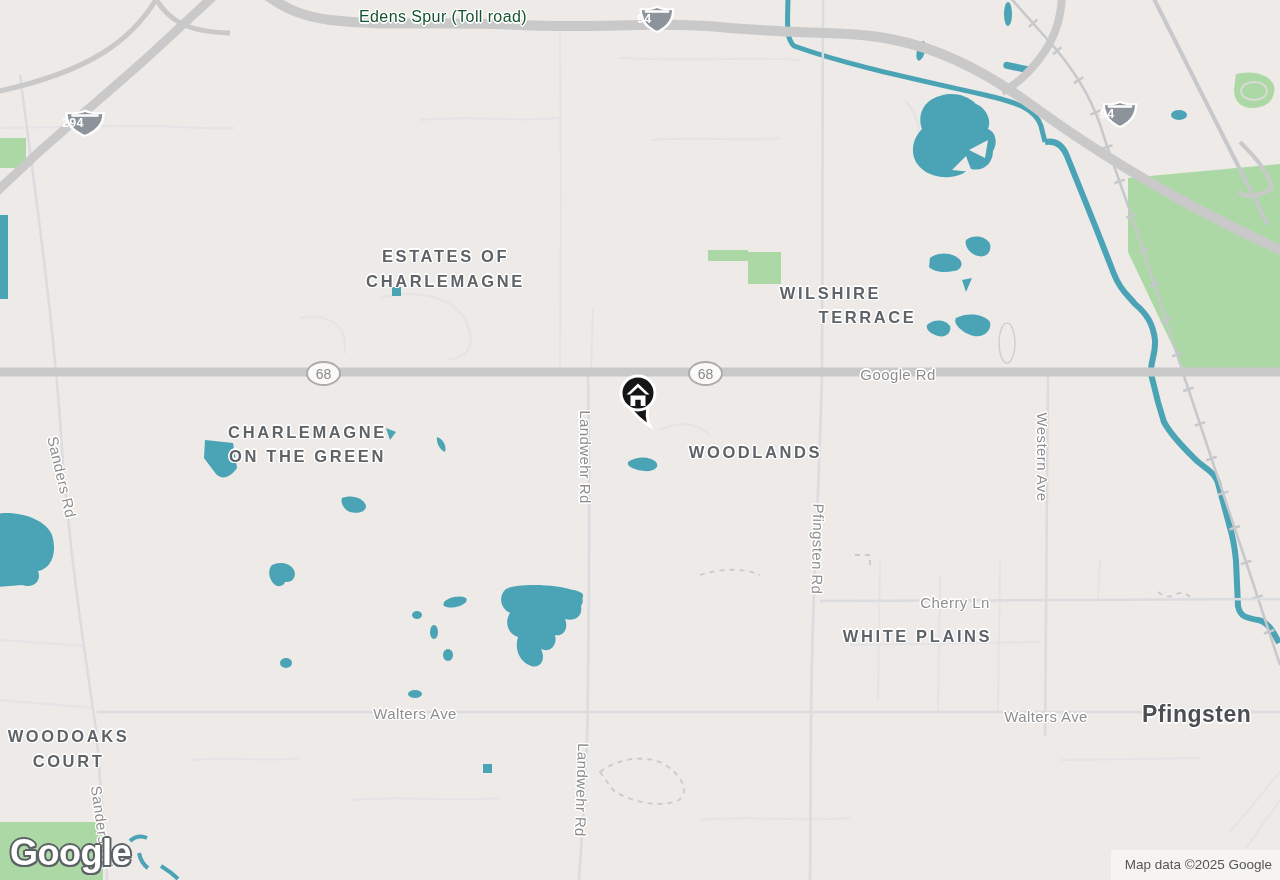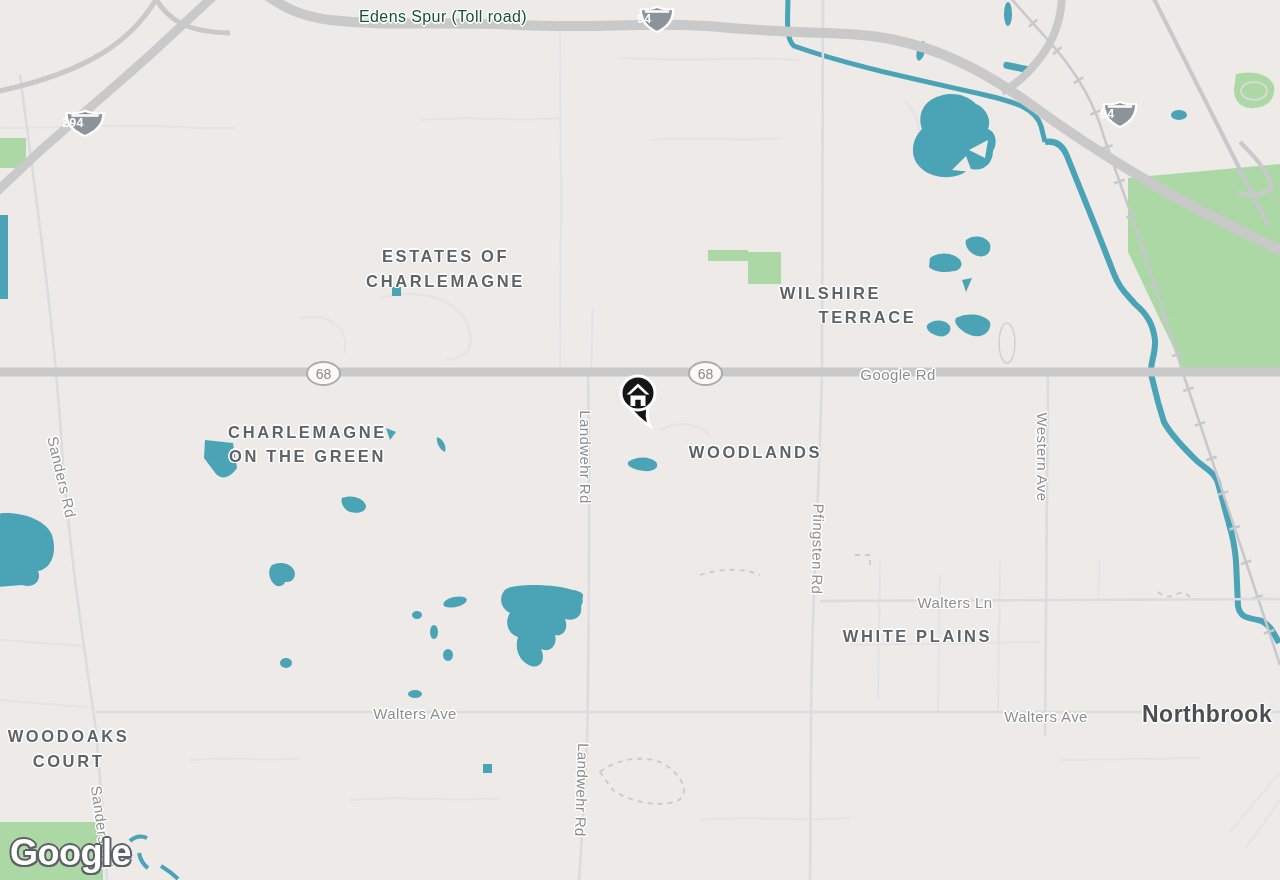--- a/index.html
+++ b/index.html
@@ -199,29 +199,30 @@
 
   <div class="lbl area" style="left:302px;top:432px">CHARLEMAGNE</div>
   <div class="lbl area" style="left:302px;top:456px">ON THE GREEN</div>
 
   <div class="lbl area" style="left:750px;top:452px">WOODLANDS</div>
   <div class="lbl area" style="left:912px;top:636px">WHITE PLAINS</div>
 
   <div class="lbl area" style="left:63px;top:736px">WOODOAKS</div>
   <div class="lbl area" style="left:63px;top:761px">COURT</div>
 
-  <div class="lbl city" style="left:1142px;top:701px">Northbrook</div>
+  <div class="lbl city" style="left:1142px;top:701px">Pfingsten</div>
 
   <div class="lbl road road-big" style="left:443px;top:17px">Edens Spur (Toll road)</div>
   <div class="lbl road" style="left:898px;top:374px">Google Rd</div>
-  <div class="lbl road" style="left:955px;top:602px">Walters Ln</div>
+  <div class="lbl road" style="left:955px;top:602px">Cherry Ln</div>
   <div class="lbl road" style="left:415px;top:713px">Walters Ave</div>
   <div class="lbl road" style="left:1046px;top:716px">Walters Ave</div>
   <div class="lbl road" style="left:62px;top:477px;--rot:77deg">Sanders Rd</div>
   <div class="lbl road" style="left:102px;top:827px;--rot:82deg">Sanders Rd</div>
   <div class="lbl road" style="left:585px;top:457px;--rot:90deg">Landwehr Rd</div>
   <div class="lbl road" style="left:582px;top:790px;--rot:92deg">Landwehr Rd</div>
   <div class="lbl road" style="left:818px;top:549px;--rot:91deg">Pfingsten Rd</div>
   <div class="lbl road" style="left:1042px;top:457px;--rot:90deg">Western Ave</div>
 
   <div class="glogo">Google</div>
+  <div class="attrib">Map data ©2025 Google</div>
 
 </div>
 
 </body></html>

